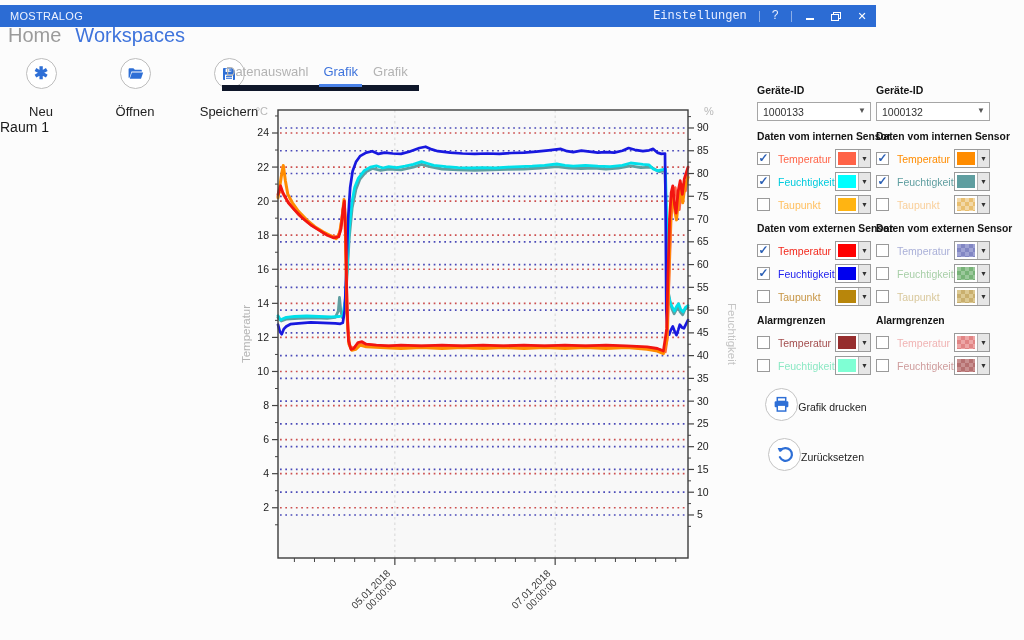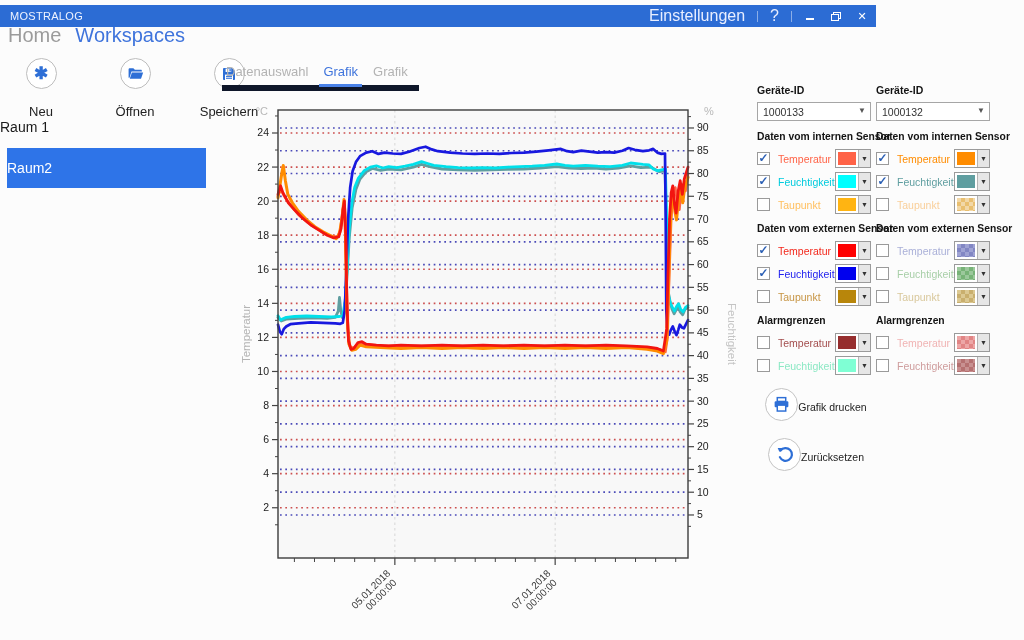--- a/index.html
+++ b/index.html
@@ -8,21 +8,21 @@
     position:relative; overflow:hidden;
     background:#fcfcfc;
     font-family:"Liberation Sans", sans-serif;
     -webkit-font-smoothing:antialiased;
   }
   
   .titlebar{position:absolute;left:0;top:5px;width:876px;height:22px;background:#2c6cd4;display:flex;align-items:center;color:#eef3ff;}
   .titlebar .apptitle{font-size:11px;margin-left:10px;letter-spacing:.3px;}
   .titlebar .tb-right{position:absolute;right:6px;top:0;height:22px;display:flex;align-items:center;gap:10px;font-size:10px;}
   .tb-sep{width:1px;height:11px;background:rgba(255,255,255,.45);}
-  .tb-btn{color:#e8eeff;cursor:default;padding:0 2px;font-size:16px;}
+  .tb-btn{color:#e8eeff;cursor:default;padding:0 2px;font-size:12px;font-family:Liberation Mono, monospace;}
   .ctl{width:16px;height:16px;display:flex;align-items:center;justify-content:center;color:#fff;font-size:11px;}
   .min-glyph{display:inline-block;width:8px;height:2px;background:#fff;margin-top:6px;}
   .restore-glyph{position:relative;width:10px;height:9px;display:inline-block;}
   .restore-glyph::after{content:"";position:absolute;left:0;bottom:0;width:6px;height:5px;border:1px solid #fff;background:#2c6cd4;}
   .restore-glyph::before{content:"";position:absolute;right:0;top:0;width:6px;height:5px;border:1px solid #fff;}
   
   .nav{position:absolute;left:8px;top:24px;display:flex;gap:14px;align-items:baseline;}
   .nav .home{font-size:20px;color:#9b9b9b;}
   .nav .workspaces{font-size:20px;color:#3f74dc;}
   
@@ -114,23 +114,20 @@
         <rect x="5" y="11.7" width="6" height="1.1" fill="#2e6fd6"></rect>
       </svg>
     </div>
     <span class="tlabel">Speichern</span>
   </div>
 </div>
 
 <div class="sidebar">
   <div class="side-item">
     <span>Raum 1</span>
-  </div>
-  <div class="side-item selected">
-    <span>Raum2</span>
   </div>
 </div>
 
 <div class="tabs">
   <span class="tab">Datenauswahl</span>
   <span class="tab active">Grafik</span>
   <span class="tab">Grafik</span>
 </div>
 
 <svg id="chart-svg" width="500" height="544">

